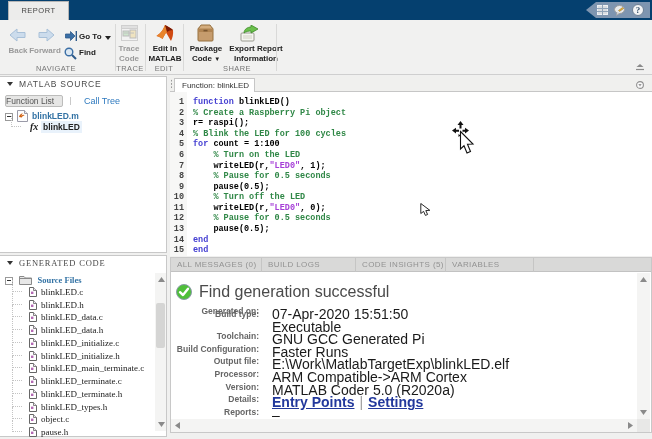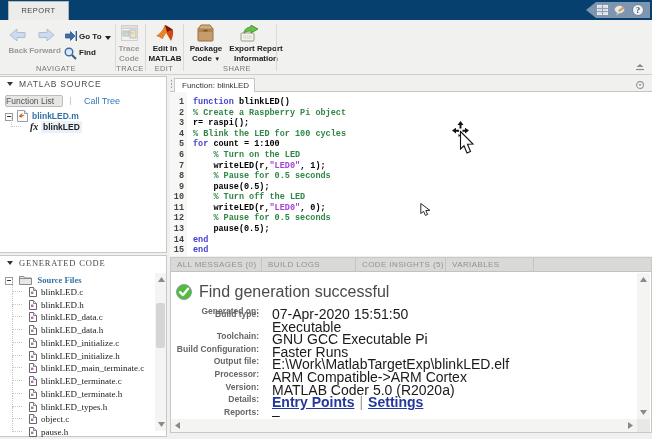--- a/index.html
+++ b/index.html
@@ -338,21 +338,21 @@
   <svg class="abs" style="left:5px;top:26px" width="16" height="16" viewBox="0 0 16 16">
       <circle cx="8" cy="8" r="7.5" fill="#4fbf3a" stroke="#8a9aa8" stroke-width="1"></circle>
       <path d="M4 8.2 L7 11 L12 4.8" fill="none" stroke="#fff" stroke-width="2.4" stroke-linecap="round" stroke-linejoin="round"></path>
     </svg>
   <div class="abs" style="left:28px;top:25px;font-size:16px;color:#4a4a4a;">Find generation successful</div>
   <div class="slbl" style="left:0;top:48.0px;width:88px;">Generated on:</div>
     <div class="srow" style="left:101px;top:48.0px;color:#1a1a1a;">07-Apr-2020 15:51:50</div>
   <div class="slbl" style="left:0;top:51px;width:88px;">Build type:</div>
     <div class="srow" style="left:101px;top:60.6px;color:#1a1a1a;">Executable</div>
   <div class="slbl" style="left:0;top:73.2px;width:88px;">Toolchain:</div>
-    <div class="srow" style="left:101px;top:73.2px;color:#1a1a1a;">GNU GCC Executable Pi</div>
+    <div class="srow" style="left:101px;top:73.2px;color:#1a1a1a;">GNU GCC Generated Pi</div>
   <div class="slbl" style="left:0;top:85.8px;width:88px;">Build Configuration:</div>
     <div class="srow" style="left:101px;top:85.8px;color:#1a1a1a;">Faster Runs</div>
   <div class="slbl" style="left:0;top:98.4px;width:88px;">Output file:</div>
     <div class="srow" style="left:101px;top:98.4px;color:#1a1a1a;">E:\Work\MatlabTargetExp\blinkLED.elf</div>
   <div class="slbl" style="left:0;top:111.0px;width:88px;">Processor:</div>
     <div class="srow" style="left:101px;top:111.0px;color:#1a1a1a;">ARM Compatible-&gt;ARM Cortex</div>
   <div class="slbl" style="left:0;top:123.6px;width:88px;">Version:</div>
     <div class="srow" style="left:101px;top:123.6px;color:#1a1a1a;">MATLAB Coder 5.0 (R2020a)</div>
   <div class="slbl" style="left:0;top:136.2px;width:88px;">Details:</div>
     <div class="srow" style="left:101px;top:136.2px;color:#1a1a1a;"><span style="color:#22389c;font-weight:bold;text-decoration:underline;">Entry Points</span><span style="color:#9a9a9a;padding:0 5px;">|</span><span style="color:#22389c;font-weight:bold;text-decoration:underline;">Settings</span></div>

